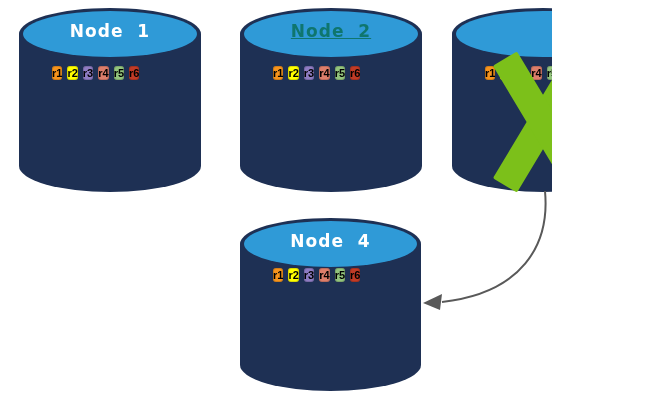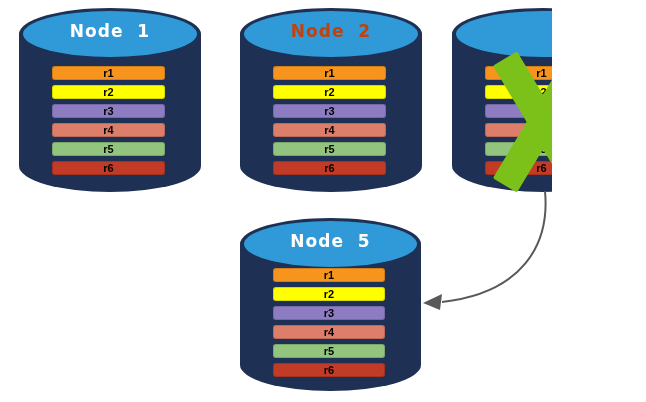--- a/index.html
+++ b/index.html
@@ -34,21 +34,21 @@
     position:absolute;left:0;right:0;top:13px;
     text-align:center;
     font-family:"DejaVu Sans",sans-serif;
     font-weight:bold;font-size:17px;
     letter-spacing:1px;
     white-space:pre;
     z-index:3;
   }
   .rows{
     position:absolute;left:33px;right:36px;
-    display:flex;flex-direction:column;gap:5px;
+    display:flex;flex-direction:row;gap:5px;
     z-index:3;
   }
   .row-bar{
     height:14px;line-height:14px;
     border-radius:3px;
     text-align:center;
     font-weight:bold;font-size:11px;
     color:#000;
     box-shadow:0 0 0 1px rgba(0,0,0,0.15) inset;
   }
@@ -95,21 +95,21 @@
       <div class="row-bar" style="background-color: rgb(221, 126, 107);">r4</div>
       <div class="row-bar" style="background-color: rgb(147, 196, 125);">r5</div>
       <div class="row-bar" style="background-color: rgb(194, 59, 38);">r6</div>
     </div>
   </div>
 
   <div class="cyl n2">
     <div class="cyl-sil-top" style="background-color: rgb(30, 48, 84);"></div>
     <div class="cyl-body" style="background-color: rgb(30, 48, 84);"></div>
     <div class="cyl-top" style="background-color: rgb(47, 154, 215);"></div>
-    <div class="cyl-title" style="color: #c2410c;">Node  2</div>
+    <div class="cyl-title" style="color: #0f766e; text-decoration: underline;">Node  2</div>
     <div class="rows">
       <div class="row-bar" style="background-color: rgb(247, 148, 29);">r1</div>
       <div class="row-bar" style="background-color: rgb(255, 255, 0);">r2</div>
       <div class="row-bar" style="background-color: rgb(142, 124, 195);">r3</div>
       <div class="row-bar" style="background-color: rgb(221, 126, 107);">r4</div>
       <div class="row-bar" style="background-color: rgb(147, 196, 125);">r5</div>
       <div class="row-bar" style="background-color: rgb(194, 59, 38);">r6</div>
     </div>
   </div>
 
@@ -128,21 +128,21 @@
     <div class="x-mark">
       <div class="x-bar a" style="background-color: rgb(124, 192, 26);"></div>
       <div class="x-bar b" style="background-color: rgb(124, 192, 26);"></div>
     </div>
   </div>
 
   <div class="cyl n4">
     <div class="cyl-sil-top" style="background-color: rgb(30, 48, 84);"></div>
     <div class="cyl-body" style="background-color: rgb(30, 48, 84);"></div>
     <div class="cyl-top" style="background-color: rgb(47, 154, 215);"></div>
-    <div class="cyl-title" style="color: rgb(255, 255, 255);">Node  5</div>
+    <div class="cyl-title" style="color: rgb(255, 255, 255);">Node  4</div>
     <div class="rows">
       <div class="row-bar" style="background-color: rgb(247, 148, 29);">r1</div>
       <div class="row-bar" style="background-color: rgb(255, 255, 0);">r2</div>
       <div class="row-bar" style="background-color: rgb(142, 124, 195);">r3</div>
       <div class="row-bar" style="background-color: rgb(221, 126, 107);">r4</div>
       <div class="row-bar" style="background-color: rgb(147, 196, 125);">r5</div>
       <div class="row-bar" style="background-color: rgb(194, 59, 38);">r6</div>
     </div>
   </div>
 

